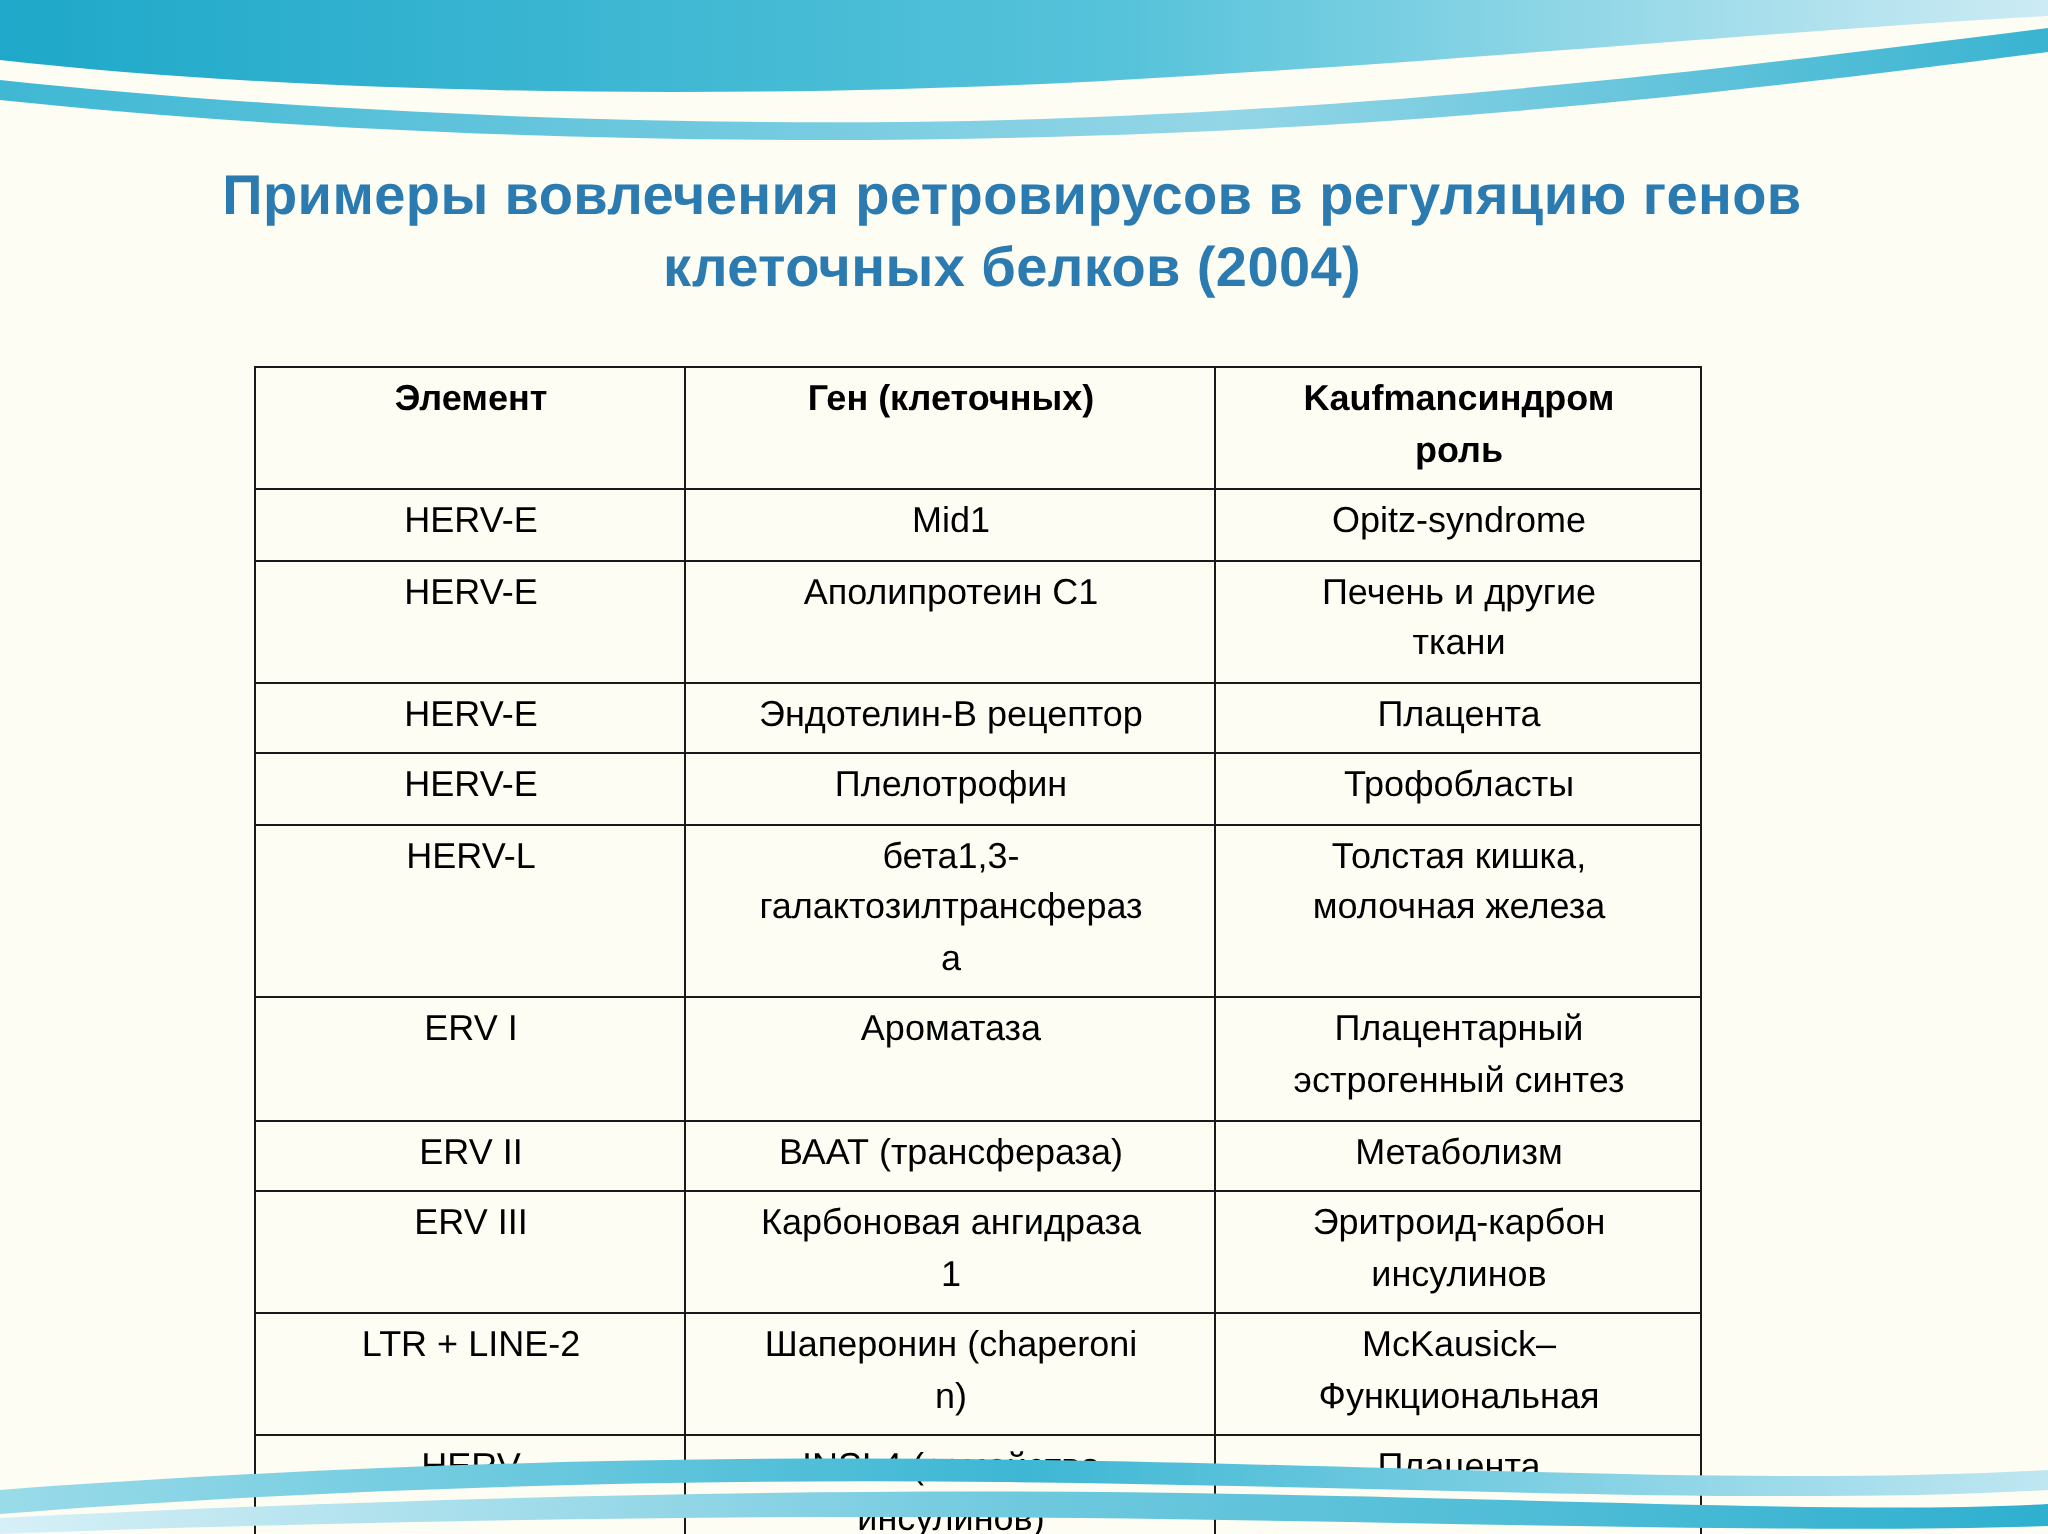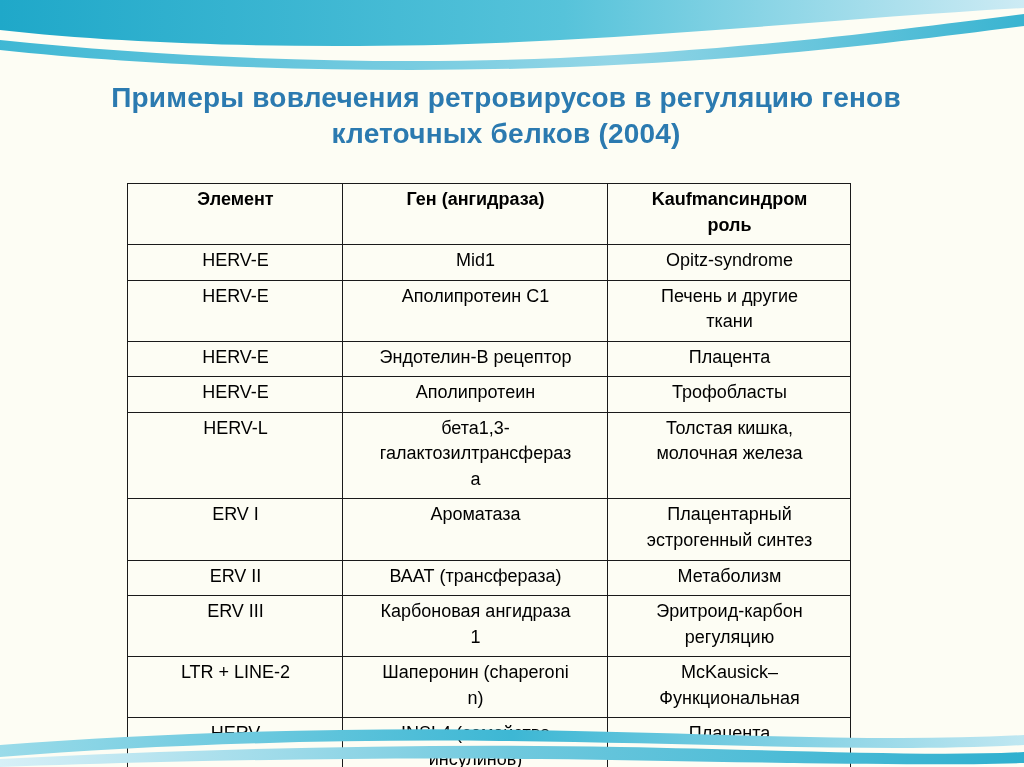--- a/index.html
+++ b/index.html
@@ -101,21 +101,21 @@
 
   <table class="main">
     <colgroup>
       <col class="c1">
         <col class="c2">
         <col class="c3">
     </colgroup>
     <thead>
       <tr>
         <th>Элемент</th>
-        <th>Ген (ангидраза)</th>
+        <th>Ген (клеточных)</th>
         <th>Kaufmanсиндром
 роль</th>
       </tr>
     </thead>
     <tbody>
         <tr>
           <td>HERV-E</td>
           <td>Mid1</td>
           <td>Opitz-syndrome</td>
         </tr>
@@ -125,21 +125,21 @@
           <td>Печень и другие
 ткани</td>
         </tr>
         <tr>
           <td>HERV-E</td>
           <td>Эндотелин-В рецептор</td>
           <td>Плацента</td>
         </tr>
         <tr>
           <td>HERV-E</td>
-          <td>Аполипротеин</td>
+          <td>Плелотрофин</td>
           <td>Трофобласты</td>
         </tr>
         <tr>
           <td>HERV-L</td>
           <td>бета1,3-
 галактозилтрансфераз
 а</td>
           <td>Толстая кишка,
 молочная железа</td>
         </tr>
@@ -152,21 +152,21 @@
         <tr>
           <td>ERV II</td>
           <td>ВААТ (трансфераза)</td>
           <td>Метаболизм</td>
         </tr>
         <tr>
           <td>ERV III</td>
           <td>Карбоновая ангидраза
 1</td>
           <td>Эритроид-карбон
-регуляцию</td>
+инсулинов</td>
         </tr>
         <tr>
           <td>LTR + LINE-2</td>
           <td>Шаперонин (chaperoni
 n)</td>
           <td>McKausick–
 Функциональная</td>
         </tr>
         <tr>
           <td>HERV</td>

